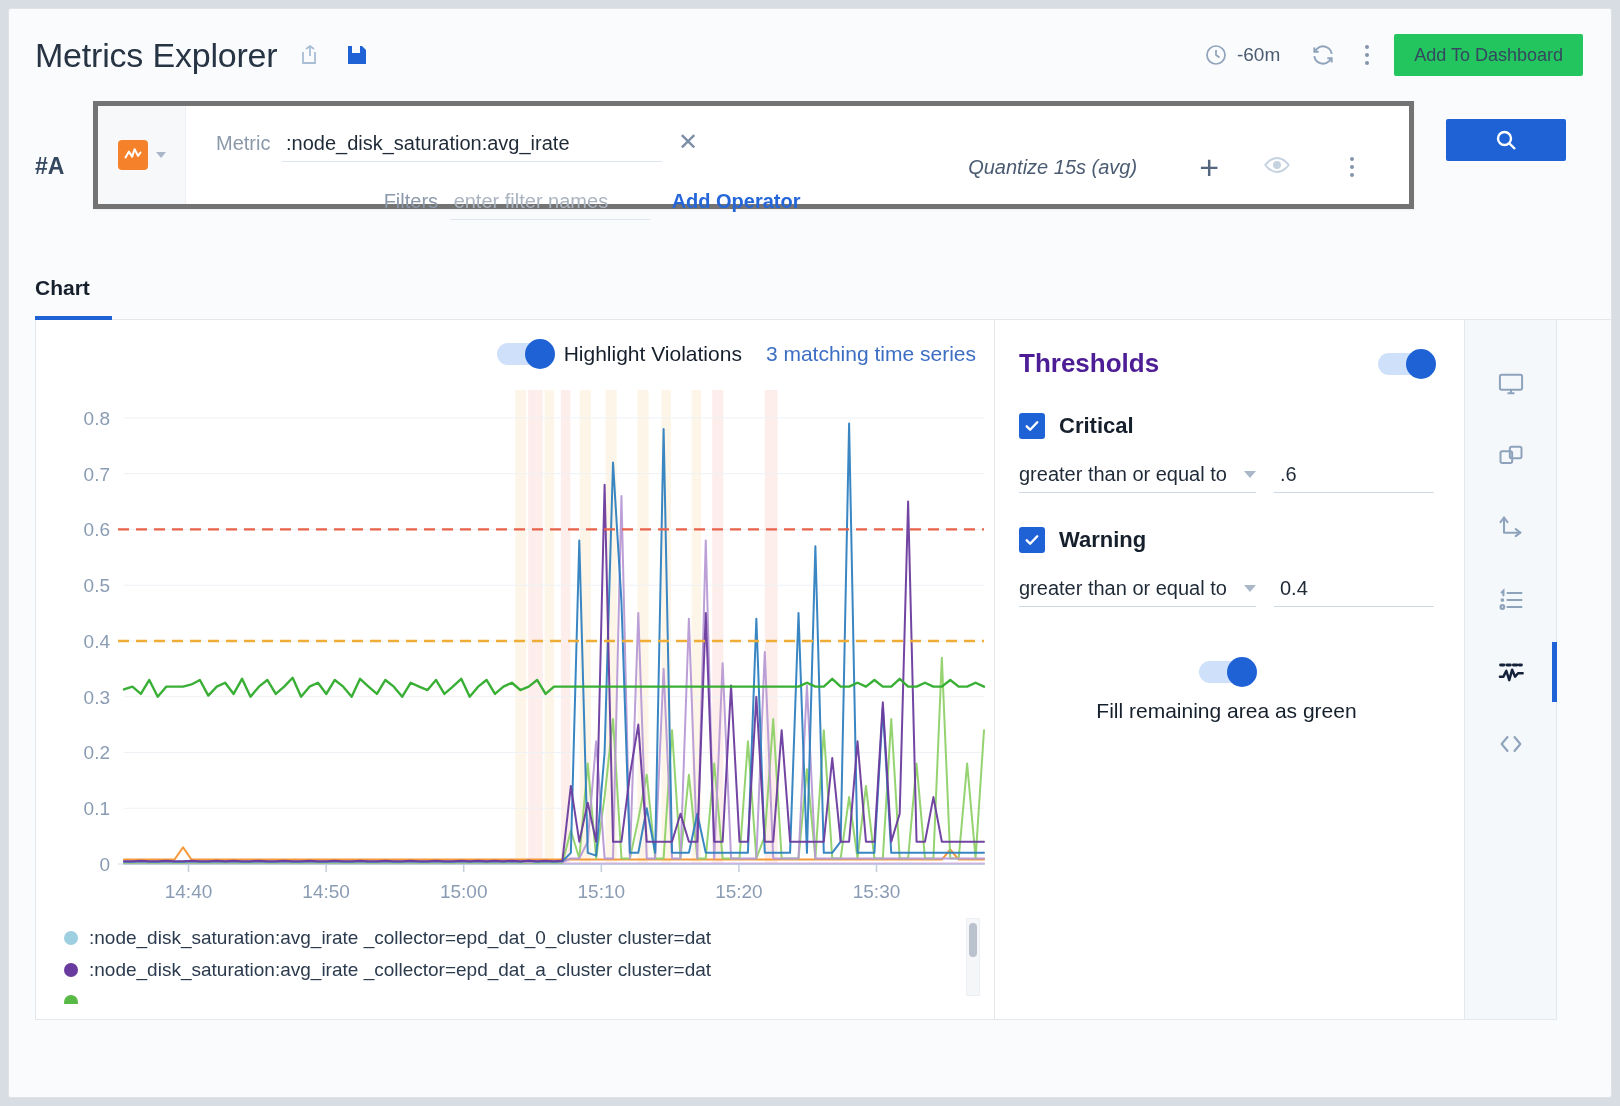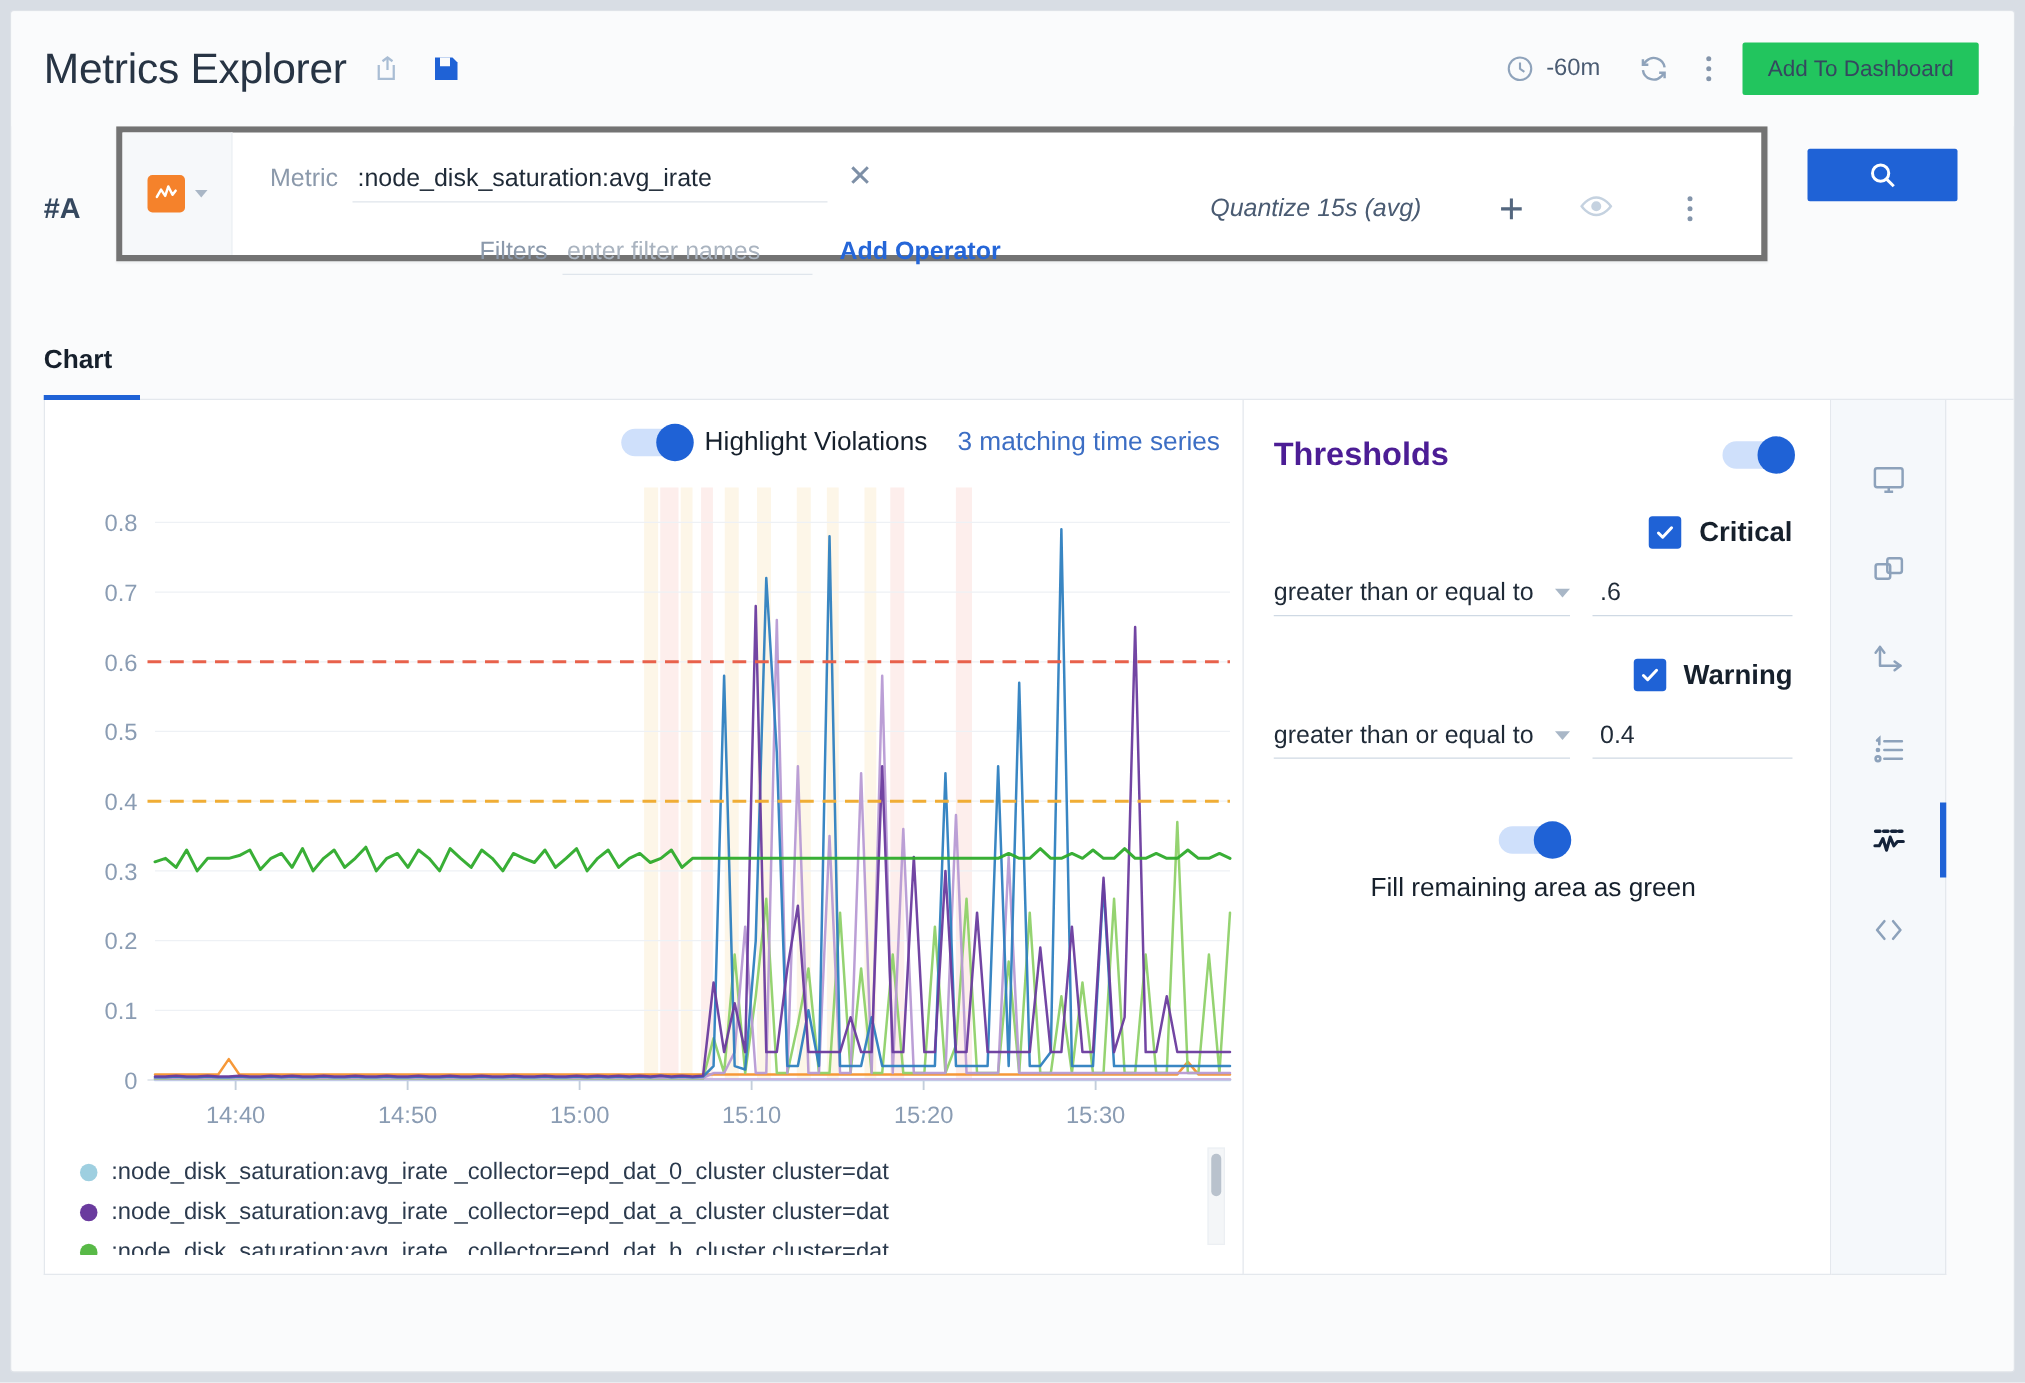--- a/index.html
+++ b/index.html
@@ -160,21 +160,21 @@
 
   
   .thresh-panel {
     flex:0 0 auto; width:470px; background:#fff;
     border:1px solid #e4e8ed; border-left:none; border-top:none;
     padding:28px 30px 0 24px;
   }
   .thresh-head { display:flex; align-items:center; }
   .thresh-title { font-size:26px; color:#4c1d95; font-weight:600; }
   .thresh-head .toggle { margin-left:auto; }
-  .check-row { display:flex; align-items:center; gap:14px; margin-top:34px;justify-content:flex-end; }
+  .check-row { display:flex; align-items:center; gap:14px; margin-top:34px; }
   .checkbox {
     width:26px; height:26px; background:#1f62d6; border-radius:3px;
     display:flex; align-items:center; justify-content:center; cursor:pointer;
     flex:0 0 auto;
   }
   .check-label { font-size:22px; color:#16202c; font-weight:600; }
   .cond-row { display:flex; gap:18px; margin-top:24px; }
   .select-wrap {
     flex:1; border-bottom:1px solid #cfd9e4; display:flex; align-items:center;
     padding-bottom:6px; cursor:pointer;
@@ -383,21 +383,20 @@
         <div class="legend-item">
           <span class="legend-dot" id="ld0" style="background: rgb(158, 207, 224);"></span>
           <span>:node_disk_saturation:avg_irate _collector=epd_dat_0_cluster cluster=dat</span>
         </div>
         <div class="legend-item">
           <span class="legend-dot" id="ld1" style="background: rgb(106, 59, 158);"></span>
           <span>:node_disk_saturation:avg_irate _collector=epd_dat_a_cluster cluster=dat</span>
         </div>
         <div class="legend-item">
           <span class="legend-dot" id="ld2" style="background: rgb(88, 185, 71);"></span>
-          <span>:node_disk_saturation:avg_irate _collector=epd_dat_b_cluster cluster=dat</span>
         </div>
         <div class="legend-scroll">
           <div class="legend-thumb"></div>
         </div>
       </div>
     </div>
 
     <div class="thresh-panel">
       <div class="thresh-head">
         <span class="thresh-title">Thresholds</span>

